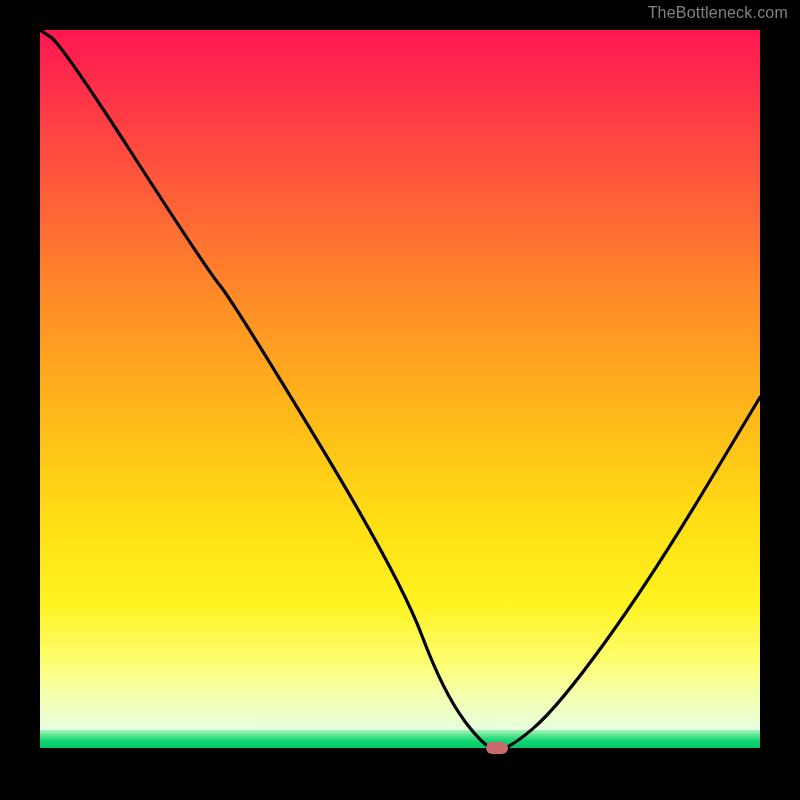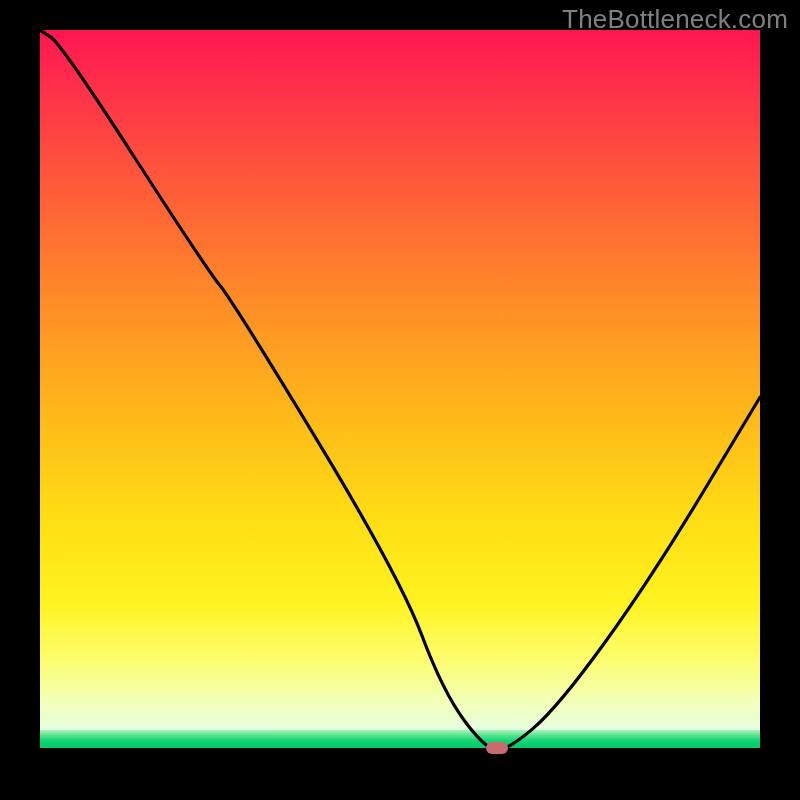--- a/index.html
+++ b/index.html
@@ -15,21 +15,21 @@
     width: 800px;
     height: 800px;
     background: #000;
   }
   .watermark {
     position: absolute;
     top: 4px;
     right: 12px;
     color: #808080;
     font-family: Arial, Helvetica, sans-serif;
-    font-size: 26px;
+    font-size: 16px;
     letter-spacing: 0.2px;
     font-weight: 400;
   }
   
   .plot {
     position: absolute;
     left: 40px;
     top: 30px;
     width: 720px;
     height: 720px;

